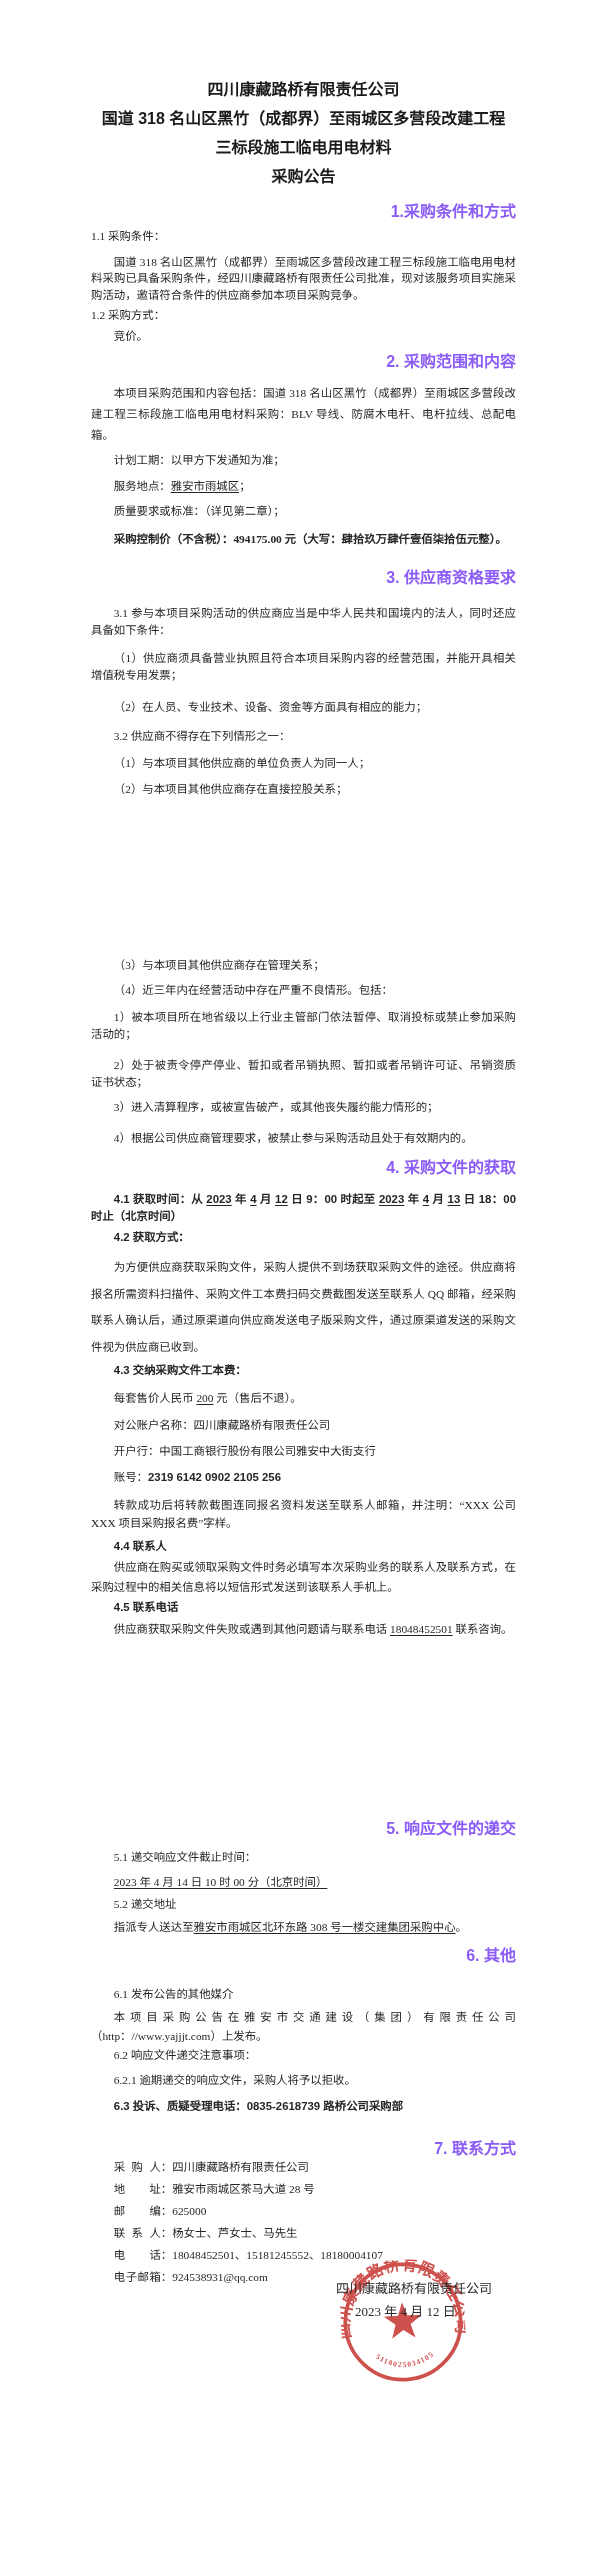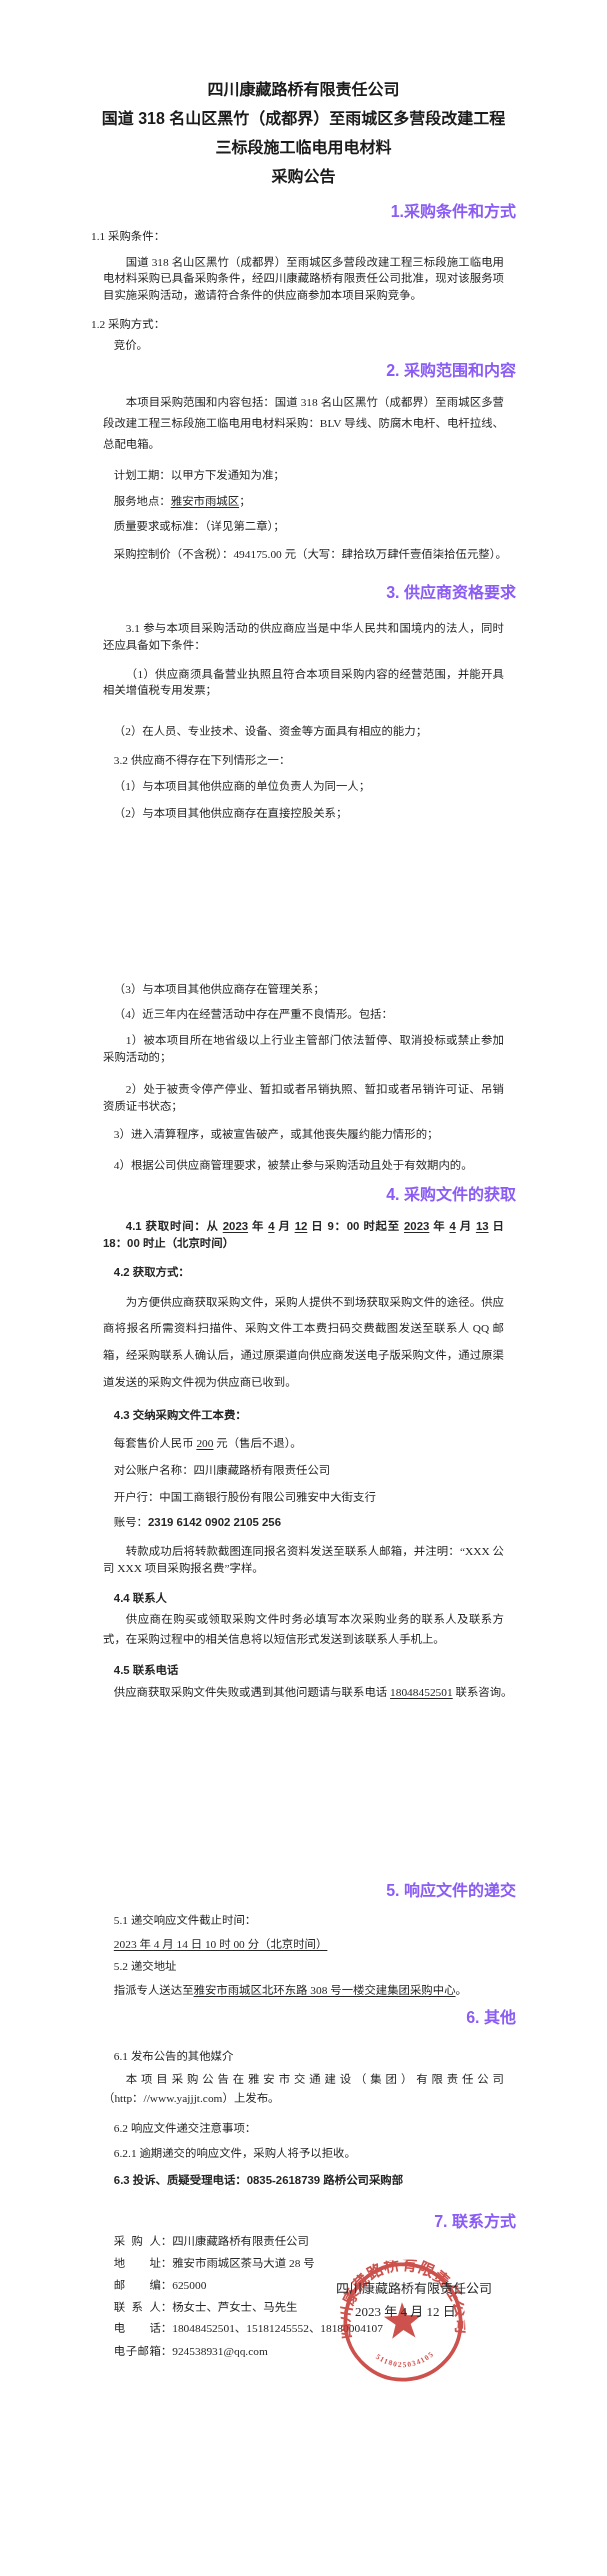--- a/index.html
+++ b/index.html
@@ -12,23 +12,23 @@
   .t-line{
     text-align:center;font-family:"Liberation Sans","DejaVu Sans",sans-serif;
     font-weight:bold;font-size:16px;line-height:20px;margin-bottom:9px;color:#1b1b1b;
   }
   .h-sec{
     font-family:"Liberation Sans","DejaVu Sans",sans-serif;font-weight:bold;
     font-size:16px;line-height:20px;color:#8b5cf6;text-align:right;
   }
   .line{line-height:16.7px;}
   .ind{text-indent:2em;}
-  p.para{margin:12px;text-align:justify;}
+  p.para{margin:0;text-align:justify;}
   .u{text-decoration:underline;text-underline-offset:2.3px;}
-  .bold{font-weight:normal;}
+  .bold{font-weight:bold;}
   .hei{font-family:"Liberation Sans","DejaVu Sans",sans-serif;font-weight:bold;}
   .sans-num{font-family:"Liberation Sans","DejaVu Sans",sans-serif;font-weight:600;}
   .lh23{line-height:17.5px;} .lh25{line-height:19px;font-family:Liberation Serif, serif;} .lh27{line-height:20.5px;}
   .lh28{line-height:21px;} .lh35{line-height:26.6px;}
   .c-row{line-height:16.7px;text-indent:2em;}
   .lab{display:inline-block;width:47px;text-align:justify;text-align-last:justify;text-indent:0;}
   .sig{position:absolute;left:336px;top:2281px;line-height:16.7px;font-size:13px;z-index:2;color:#2a2a2a;}
   .sig-date{position:absolute;left:355px;top:2304px;line-height:16.7px;font-size:13px;z-index:2;color:#2a2a2a;}
   .stamp{position:absolute;left:341px;top:2260px;width:124px;height:124px;z-index:1;opacity:.85;transform:rotate(-3deg);}
 </style>
@@ -54,21 +54,21 @@
     <div class="h-sec" style="margin-top:7.6px">2. 采购范围和内容</div>
     <p class="para lh28 ind" style="margin-top:10.6px">本项目采购范围和内容包括：国道 318 名山区黑竹（成都界）至雨城区多营段改建工程三标段施工临电用电材料采购：BLV 导线、防腐木电杆、电杆拉线、总配电箱。</p>
     <div class="line ind" style="margin-top:6px">计划工期：以甲方下发通知为准；</div>
     <div class="line ind" style="margin-top:9px"><span>服务地点：</span><span class="u">雅安市雨城区</span><span>；</span></div>
     <div class="line ind" style="margin-top:9px">质量要求或标准：（详见第二章）；</div>
     <div class="line ind bold" style="margin-top:10.6px">采购控制价（不含税）：494175.00 元（大写：肆拾玖万肆仟壹佰柒拾伍元整）。</div>
 
     <div class="h-sec" style="margin-top:21px">3. 供应商资格要求</div>
     <p class="para line ind" style="margin-top:16.7px">3.1 参与本项目采购活动的供应商应当是中华人民共和国境内的法人，同时还应具备如下条件：</p>
     <p class="para line ind" style="margin-top:11.4px">（1）供应商须具备营业执照且符合本项目采购内容的经营范围，并能开具相关增值税专用发票；</p>
-    <div class="line ind" style="margin-top:24px">（2）在人员、专业技术、设备、资金等方面具有相应的能力；</div>
+    <div class="line ind" style="margin-top:16px">（2）在人员、专业技术、设备、资金等方面具有相应的能力；</div>
     <div class="line ind" style="margin-top:12px">3.2 供应商不得存在下列情形之一：</div>
     <div class="line ind" style="margin-top:10px">（1）与本项目其他供应商的单位负责人为同一人；</div>
     <div class="line ind" style="margin-top:10px">（2）与本项目其他供应商存在直接控股关系；</div>
 
     <div class="line ind" style="margin-top:159px">（3）与本项目其他供应商存在管理关系；</div>
     <div class="line ind" style="margin-top:8.3px">（4）近三年内在经营活动中存在严重不良情形。包括：</div>
     <p class="para line ind" style="margin-top:10px">1）被本项目所在地省级以上行业主管部门依法暂停、取消投标或禁止参加采购活动的；</p>
     <p class="para line ind" style="margin-top:15px">2）处于被责令停产停业、暂扣或者吊销执照、暂扣或者吊销许可证、吊销资质证书状态；</p>
     <div class="line ind" style="margin-top:8.3px">3）进入清算程序，或被宣告破产，或其他丧失履约能力情形的；</div>
     <div class="line ind" style="margin-top:14.4px">4）根据公司供应商管理要求，被禁止参与采购活动且处于有效期内的。</div>

